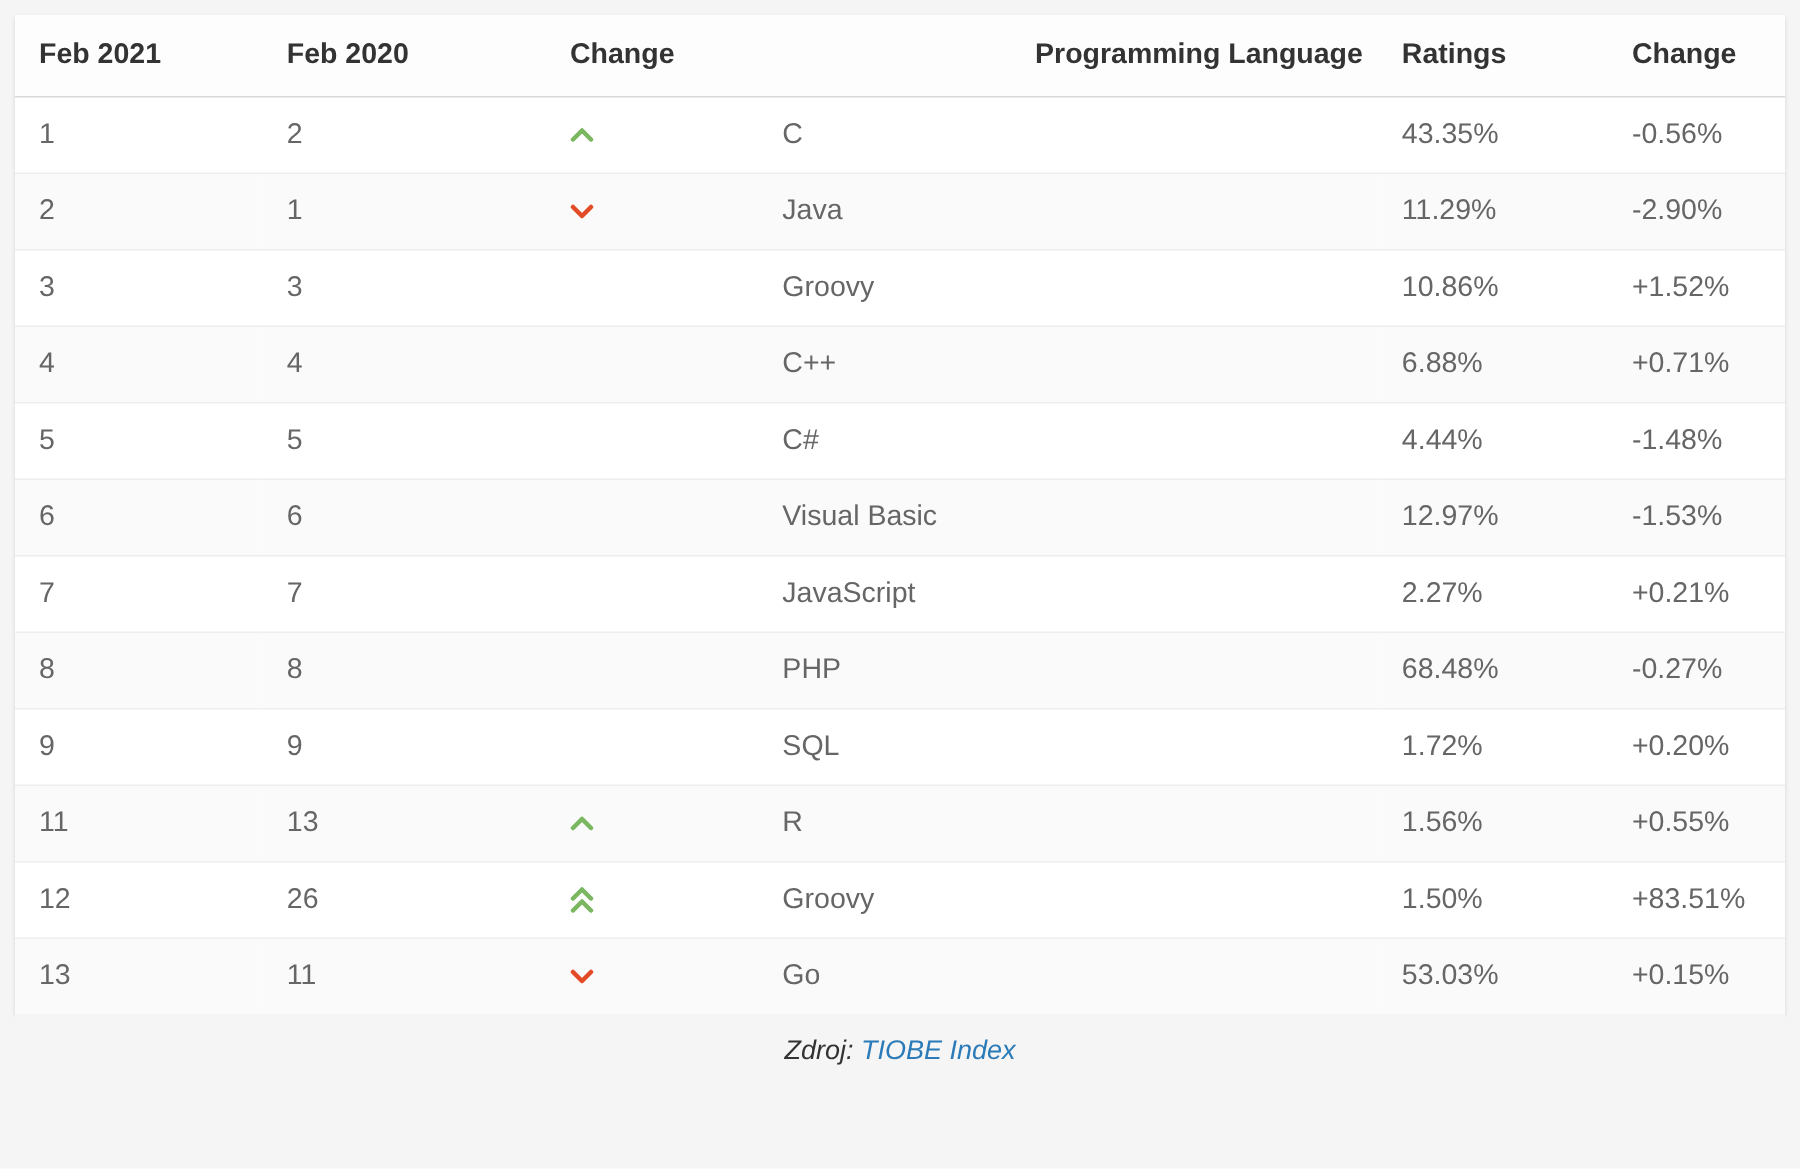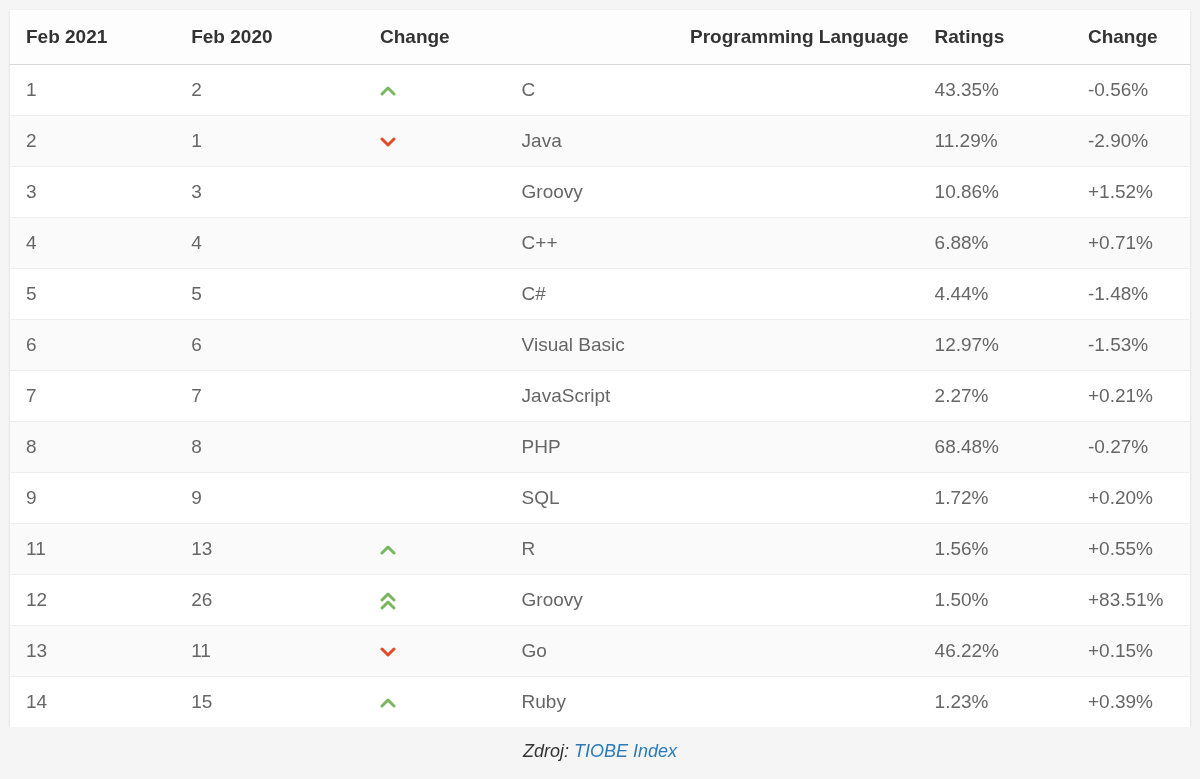--- a/index.html
+++ b/index.html
@@ -166,32 +166,22 @@
           <td>1.50%</td>
           <td>+83.51%</td>
         </tr>
         <tr>
           <td>13</td>
           <td>11</td>
           <td><svg class="icon" width="16" height="12" viewBox="0 0 16 12">
               <path d="M2 3 L8 9 L14 3" stroke="#e24b26" stroke-width="3" fill="none" stroke-linecap="round" stroke-linejoin="round"></path>
             </svg></td>
           <td>Go</td>
-          <td>46.22%</td>
+          <td>53.03%</td>
           <td>+0.15%</td>
-        </tr>
-        <tr>
-          <td>14</td>
-          <td>15</td>
-          <td><svg class="icon" width="16" height="12" viewBox="0 0 16 12">
-              <path d="M2 9 L8 3 L14 9" stroke="#7bb661" stroke-width="3" fill="none" stroke-linecap="round" stroke-linejoin="round"></path>
-            </svg></td>
-          <td>Ruby</td>
-          <td>1.23%</td>
-          <td>+0.39%</td>
         </tr>
       </tbody>
   </table>
 </div>
 
 <div class="caption">
   <span>Zdroj: </span><a href="#">TIOBE Index</a>
 </div>
 
 </body></html>

